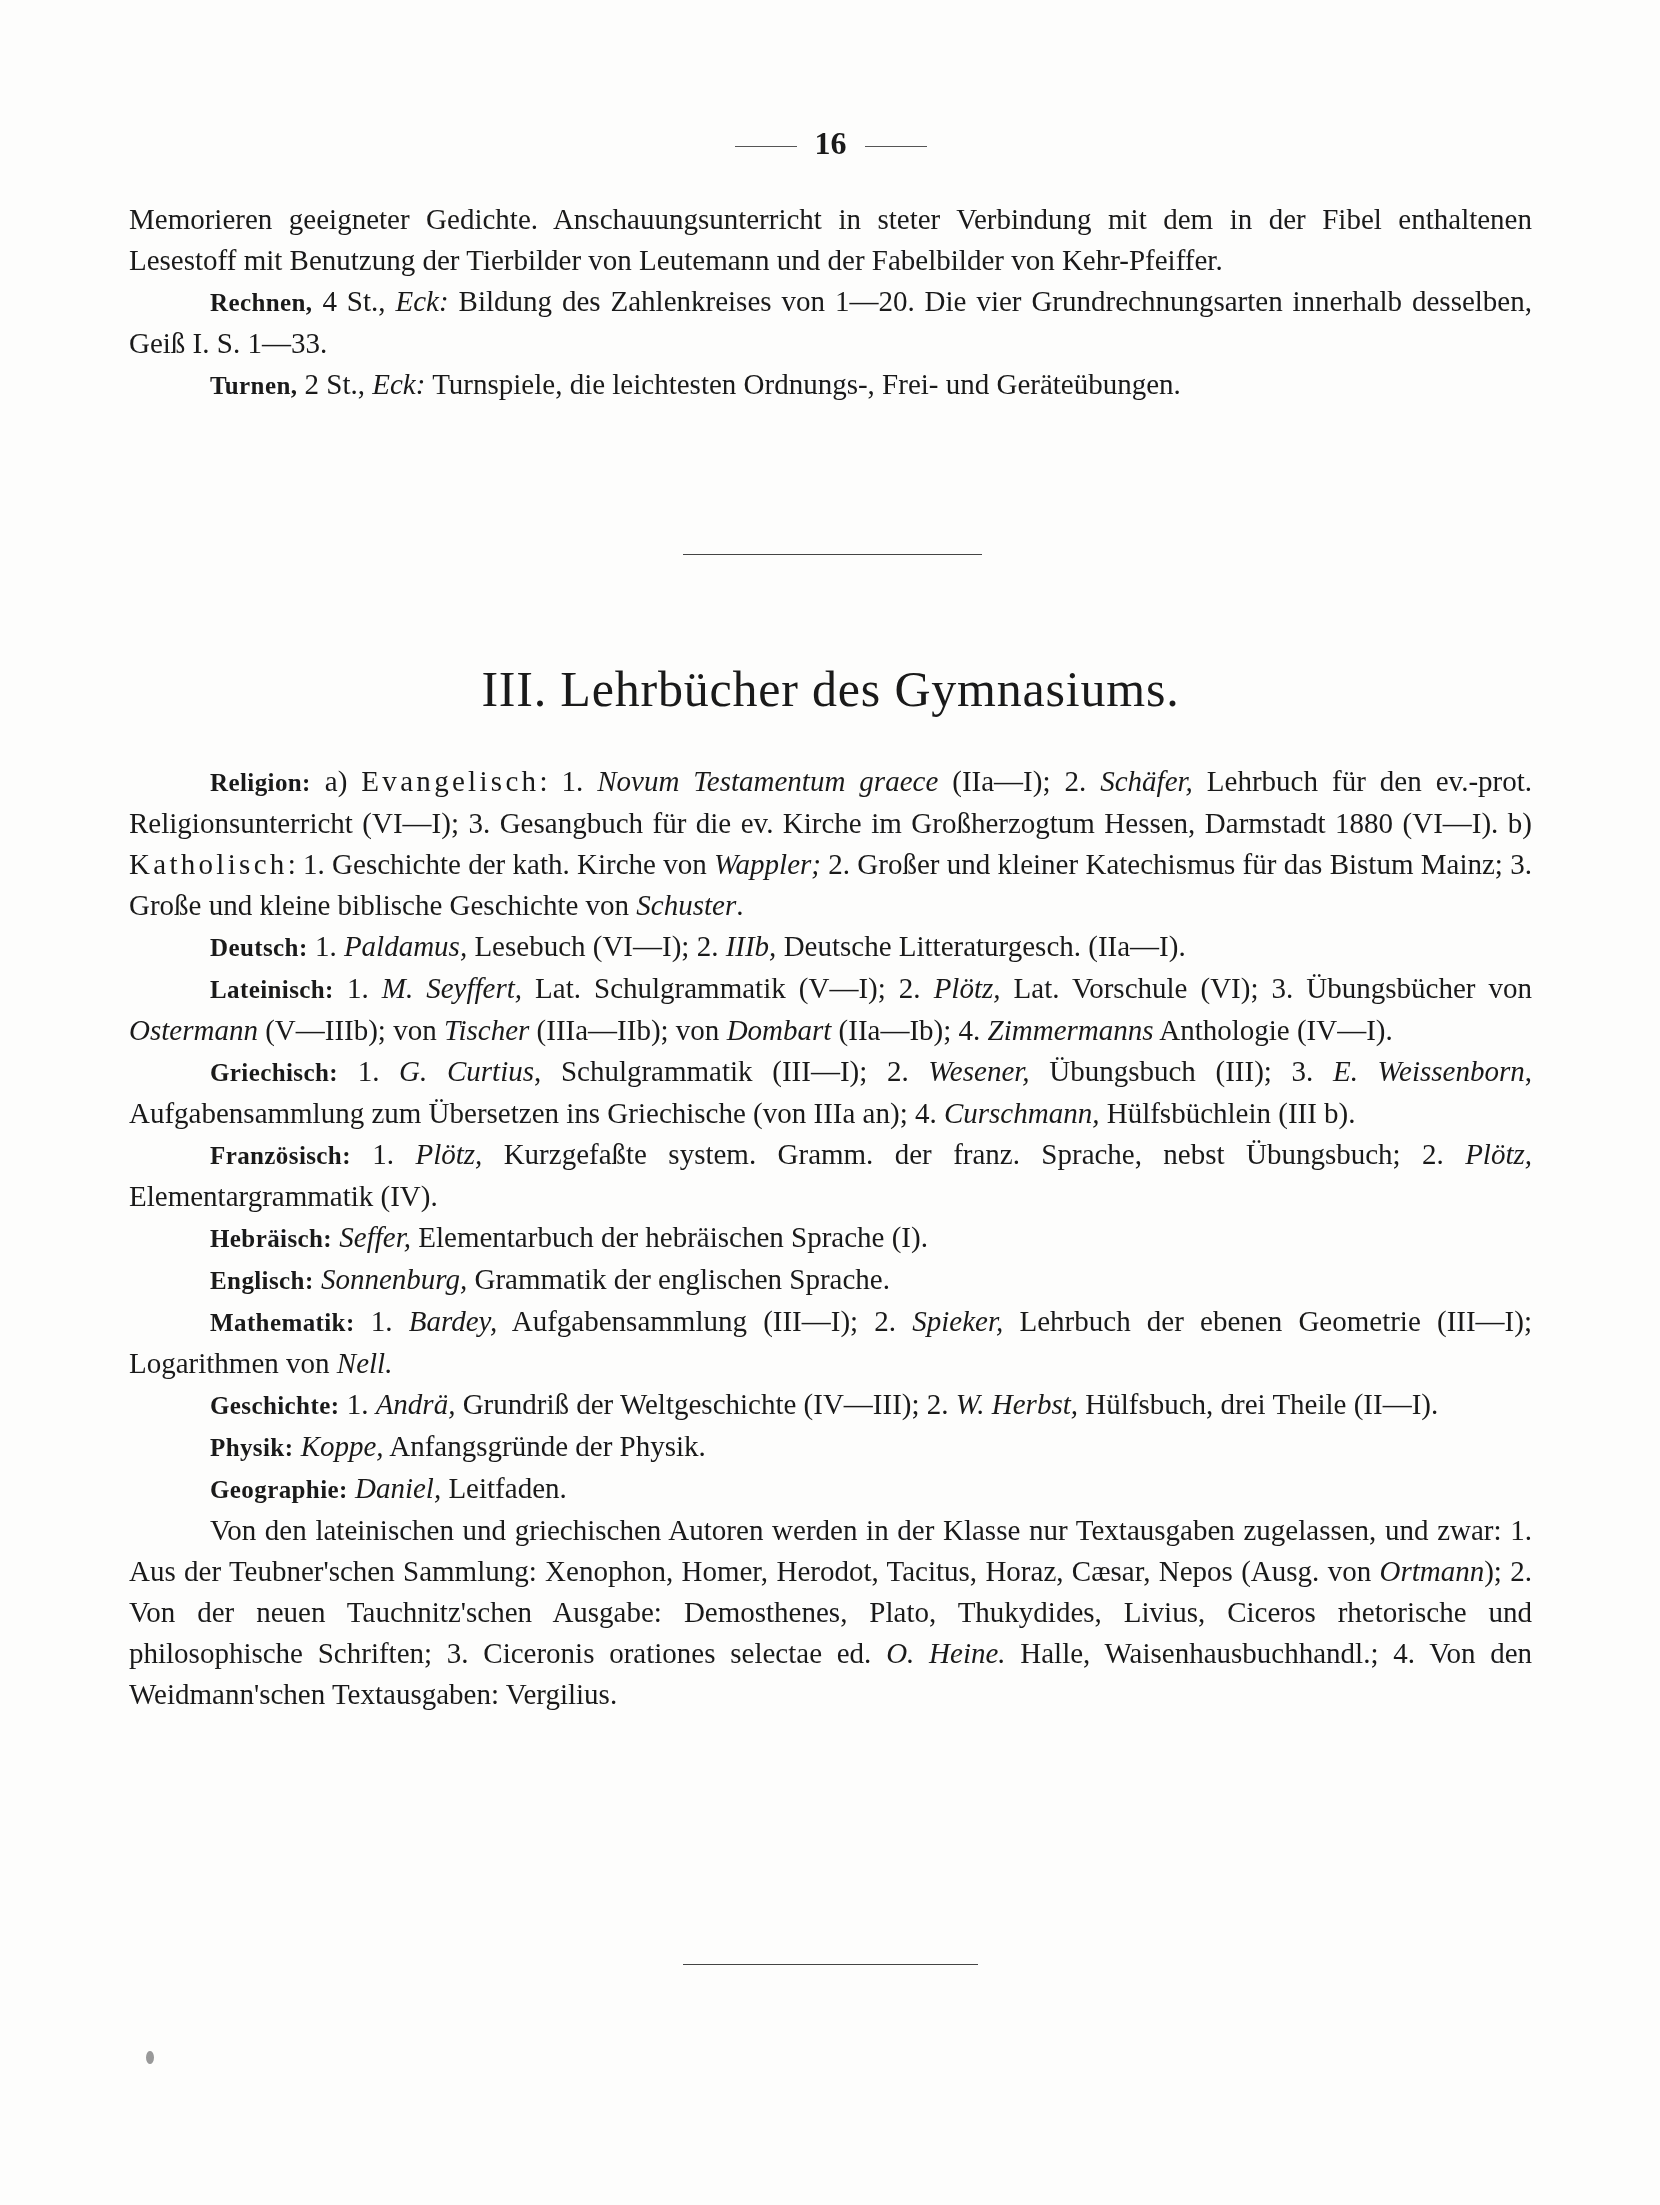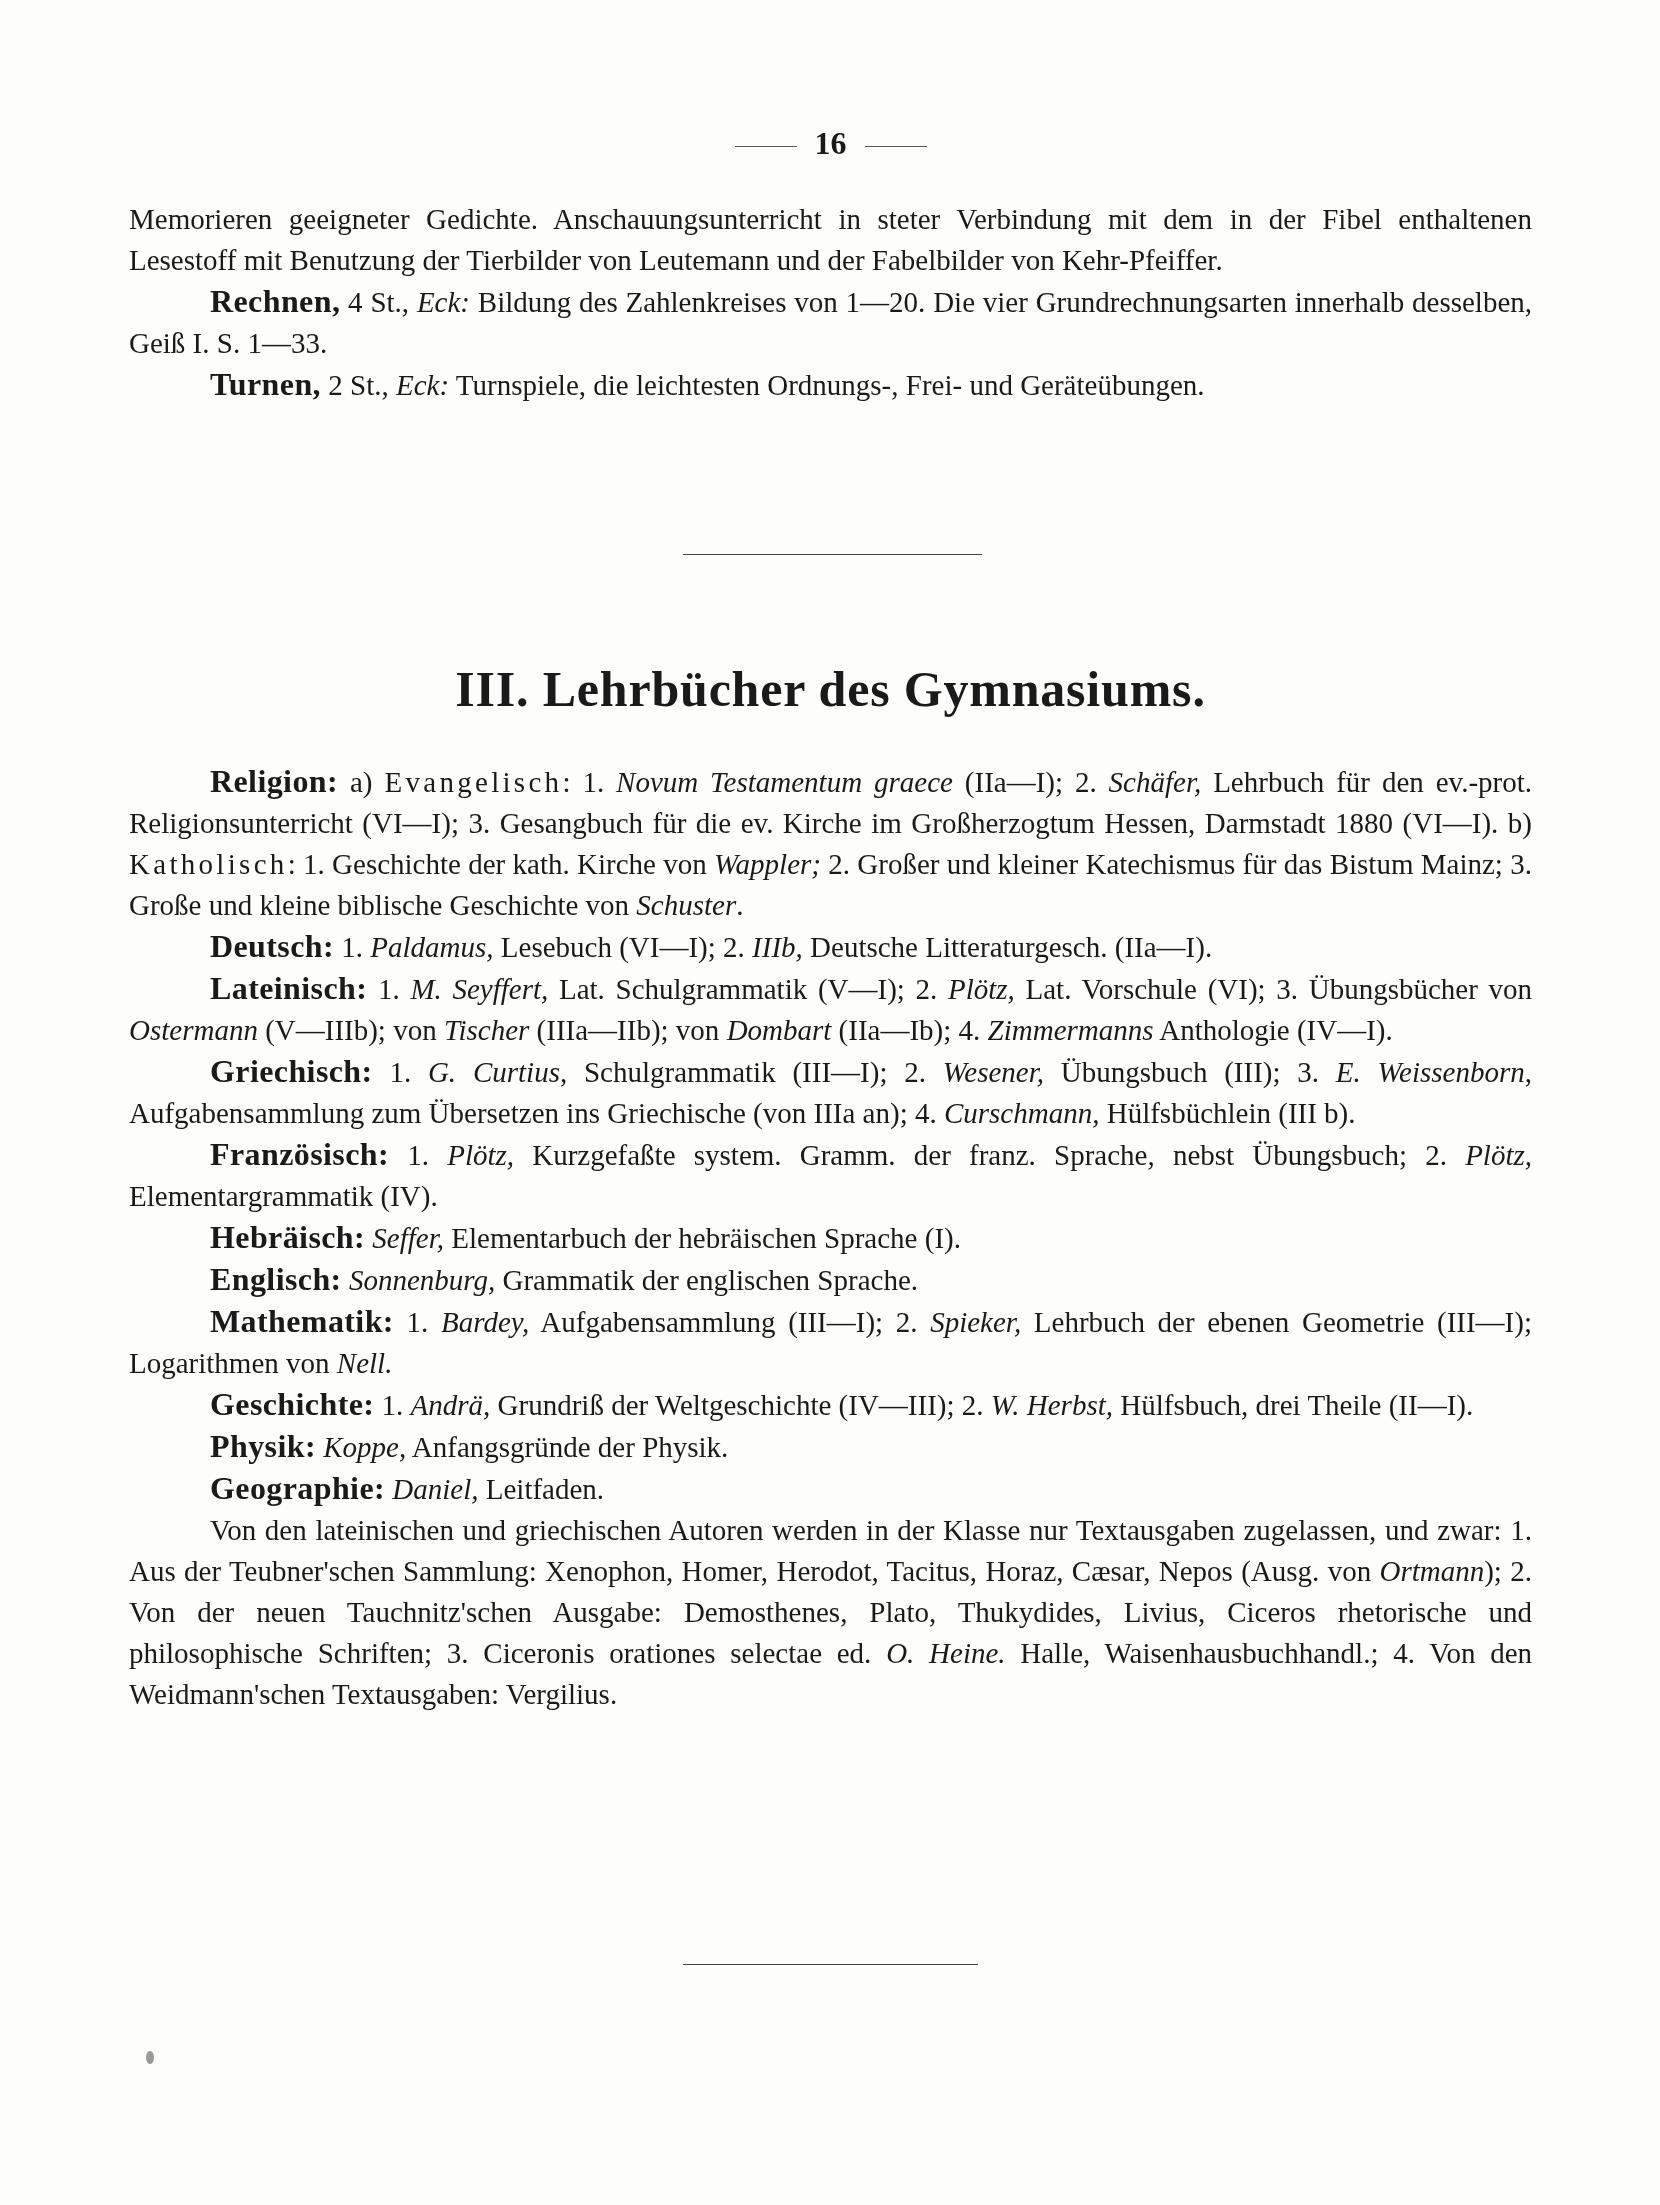--- a/index.html
+++ b/index.html
@@ -6,26 +6,26 @@
   body { width: 1661px; height: 2205px; position: relative; overflow: hidden;
          font-family: "DejaVu Serif", "Liberation Serif", serif; color: #1a1a1a; }
   .page { position: absolute; left: 0; top: 0; width: 1661px; height: 2205px; background: #fdfdfc; }
   .page-number { position: absolute; top: 125px; left: 0; width: 1661px; text-align: center;
                  font-family: "Liberation Serif", serif; font-weight: bold; font-size: 32px; }
   .page-number .dash { display: inline-block; width: 62px; border-top: 1.7px solid #555; vertical-align: middle; margin: 0 18px; }
   .col { position: absolute; left: 129px; width: 1403px; font-family: "Liberation Serif", serif;
          font-size: 29px; line-height: 41px; text-align: justify; }
   .col p { margin: 0; }
   .indent { text-indent: 81px; }
-  .b { font-weight: bold; font-size: 32px; letter-spacing: 0.4px; }
+  .b { font-weight: bold; font-size: 25px; letter-spacing: 0.4px; }
   .i { font-style: italic; }
   .sp { letter-spacing: 3.3px; }
   .rule { position: absolute; height: 0; border-top: 1.7px solid #444; }
   .heading { position: absolute; left: 0; width: 1661px; top: 660px; text-align: center;
-             font-family: "Liberation Serif", serif; font-weight: bold; font-size: 50px; letter-spacing: 0.8px; }
+             font-family: "Liberation Serif", serif; font-weight: normal; font-size: 50px; letter-spacing: 0.8px; }
   .speck { position: absolute; width: 7.5px; height: 13.3px; border-radius: 50%; background: #999; }
 </style>
 </head>
 <body>
 
 <div class="page">
 
   <div class="page-number">
     <span class="dash"></span><span>16</span><span class="dash"></span>
   </div>

